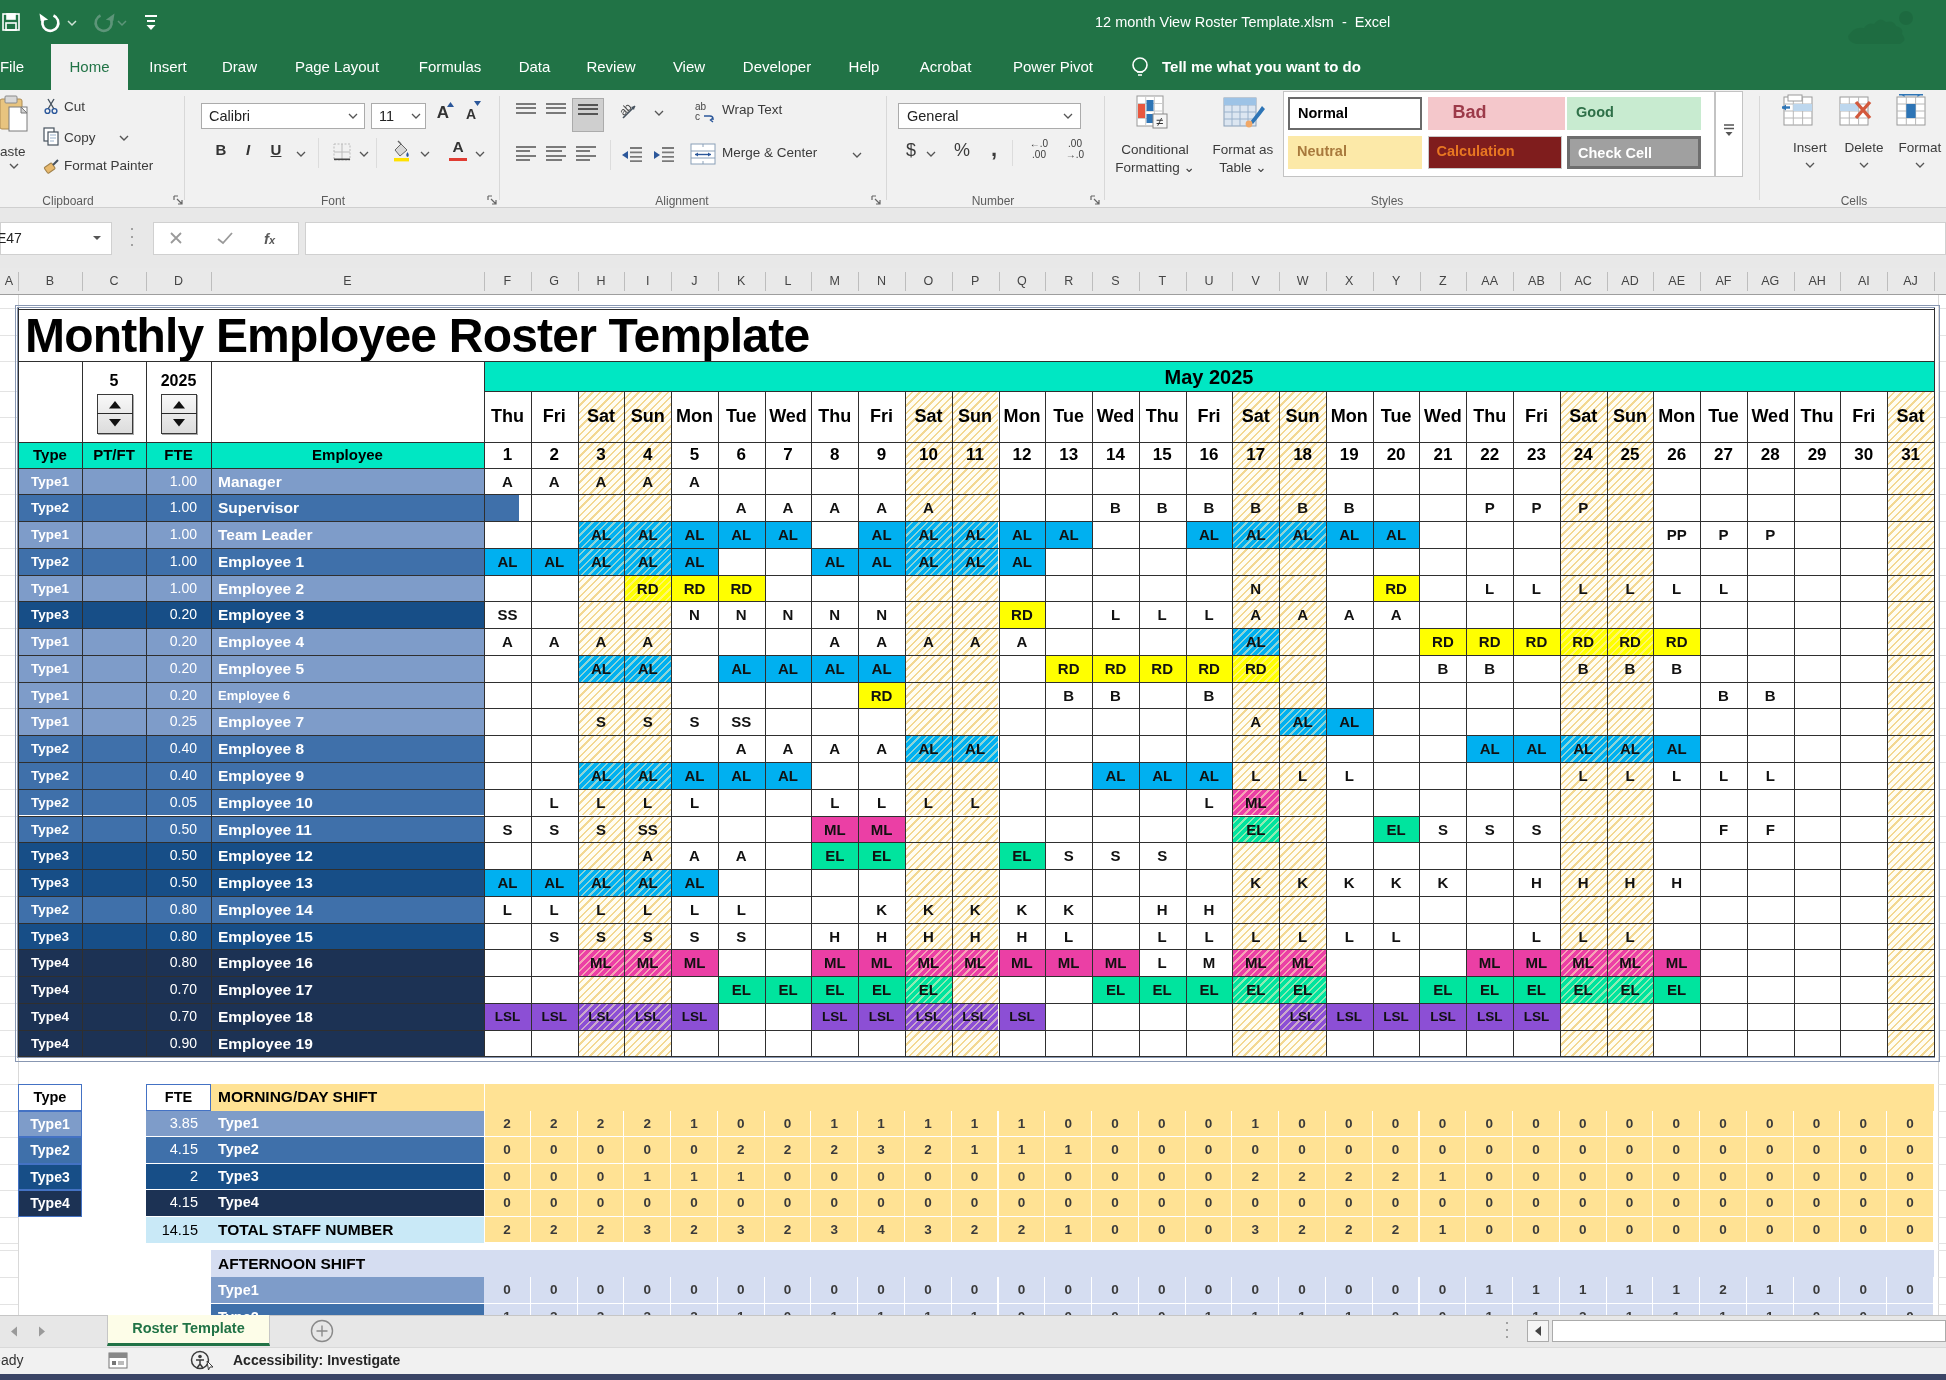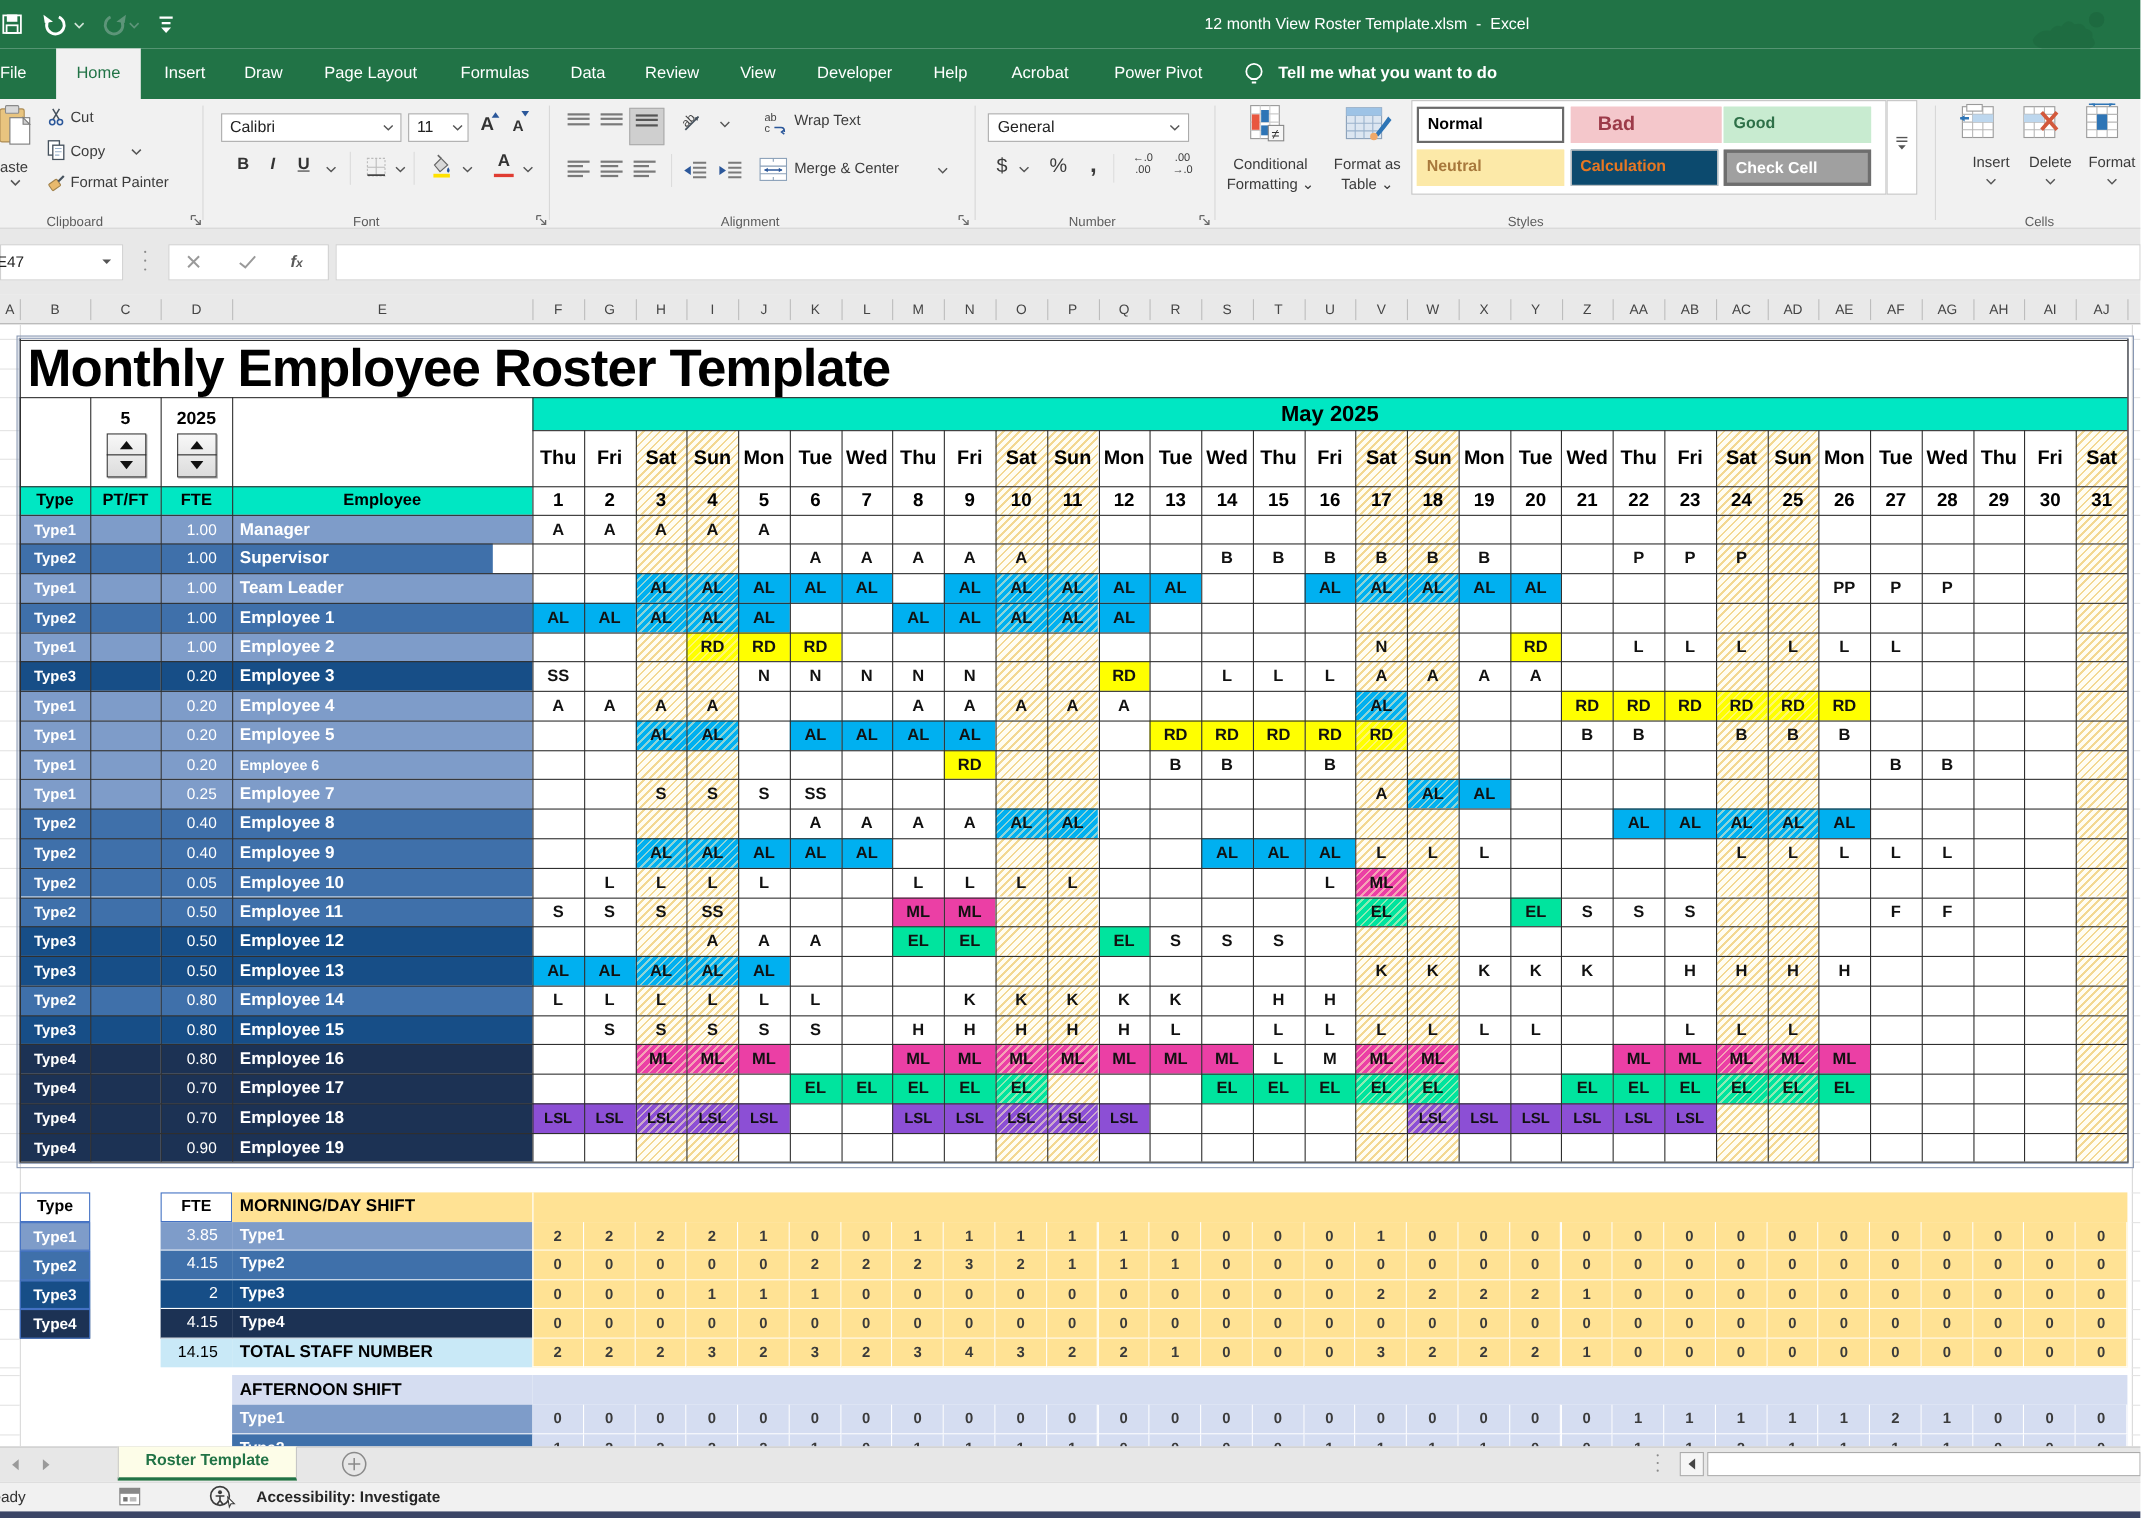--- a/index.html
+++ b/index.html
@@ -239,21 +239,21 @@
     <path d="M28 28 q8 -10 12 -16 l3 3 q-6 8 -12 15 z" fill="#2e75b6"></path>
     <circle cx="27" cy="30" r="3.4" fill="#f0a868"></circle>
   </svg>
 <div style="left:1203.0px;top:142.0px;width:80.0px;height:16.0px;color:#3b3b3b;font-size:13.5px;text-align:center;">Format as</div>
 <div style="left:1203.0px;top:159.0px;width:80.0px;height:16.0px;color:#3b3b3b;font-size:13.5px;text-align:center;">Table ⌄</div>
 <div style="left:1283.0px;top:91.0px;width:432.0px;height:86.0px;background:#fff;border:1px solid #c3c3c3;"></div>
 <div style="left:1288.0px;top:97.0px;width:134.0px;height:33.0px;background:#fff;color:#000;border:2px solid #6a6a6a;font-size:14.5px;font-weight:bold;line-height:29px;padding-left:8px;">Normal</div>
 <div style="left:1427.5px;top:97.0px;width:137px;height:33.0px;background:#f4c7cb;color:#9c3a49;border:1px solid #f4c7cb;font-size:18px;font-weight:bold;line-height:29px;padding-left:24px;">Bad</div>
 <div style="left:1567.0px;top:97.0px;width:134.0px;height:33.0px;background:#c8ebd0;color:#2e7048;border:1px solid #c8ebd0;font-size:14.5px;font-weight:bold;line-height:29px;padding-left:8px;">Good</div>
 <div style="left:1288.0px;top:136.0px;width:134.0px;height:33.0px;background:#fce9a8;color:#a8793c;border:1px solid #fce9a8;font-size:14.5px;font-weight:bold;line-height:29px;padding-left:8px;">Neutral</div>
-<div style="left:1427.5px;top:136.0px;width:134.0px;height:33.0px;background:#0c4a6e;color:#e87722;border:1px solid #c9c9c9;font-size:14.5px;font-weight:bold;line-height:29px;padding-left:8px;">Calculation</div>
+<div style="left:1427.5px;top:136.0px;width:134.0px;height:33.0px;background:#7f1d1d;color:#e87722;border:1px solid #c9c9c9;font-size:14.5px;font-weight:bold;line-height:29px;padding-left:8px;">Calculation</div>
 <div style="left:1567.0px;top:136.0px;width:134.0px;height:33.0px;background:#a0a0a0;color:#fff;border:3px solid #6e6e6e;font-size:14.5px;font-weight:bold;line-height:29px;padding-left:8px;">Check Cell</div>
 <div style="left:1715.0px;top:91.0px;width:28.0px;height:86.0px;background:#fff;border:1px solid #c3c3c3;"></div>
 <svg style="left:1723px;top:124px" width="12" height="14" viewBox="0 0 12 14">
     <path d="M1 1 h10 M1 4.5 h10" stroke="#555" stroke-width="1.4"></path>
     <path d="M2.5 8 L6 12 L9.5 8 z" fill="#555"></path>
   </svg>
 <svg style="left:1780px;top:94px" width="36" height="36" viewBox="0 0 36 36">
     <rect x="4" y="3" width="28" height="28" fill="#fff" stroke="#9a9a9a"></rect>
     <path d="M4 10 h28 M4 17 h28 M4 24 h28 M13.3 3 v28 M22.6 3 v28" stroke="#b8b8b8"></path>
     <rect x="13.3" y="10" width="18.7" height="7" fill="#bdd7ee"></rect>
@@ -559,21 +559,21 @@
 <div class="hz" style="left:905.0px;top:172.5px;width:46.8px;height:26.8px;background-color:#fffdf2;"></div>
 <div class="hz" style="left:951.7px;top:172.5px;width:46.8px;height:26.8px;background-color:#fffdf2;"></div>
 <div class="hz" style="left:1232.4px;top:172.5px;width:46.8px;height:26.8px;background-color:#fffdf2;"></div>
 <div class="hz" style="left:1279.2px;top:172.5px;width:46.8px;height:26.8px;background-color:#fffdf2;"></div>
 <div class="hz" style="left:1559.8px;top:172.5px;width:46.8px;height:26.8px;background-color:#fffdf2;"></div>
 <div class="hz" style="left:1606.6px;top:172.5px;width:46.8px;height:26.8px;background-color:#fffdf2;"></div>
 <div class="hz" style="left:1887.2px;top:172.5px;width:46.8px;height:26.8px;background-color:#fffdf2;"></div>
 <div style="left:18.0px;top:199.3px;width:64.0px;height:26.8px;background:#3f70aa;color:#fff;font-weight:bold;font-size:13.5px;text-align:center;line-height:27px;">Type2</div>
 <div style="left:82.0px;top:199.3px;width:64.0px;height:26.8px;background:#3f70aa;"></div>
 <div style="left:146.0px;top:199.3px;width:65.0px;height:26.8px;background:#3f70aa;color:#fff;font-size:14px;text-align:right;line-height:27px;padding-right:14px;">1.00</div>
-<div style="left:211.0px;top:199.3px;width:237px;height:26.8px;background:#3f70aa;color:#fff;font-weight:bold;font-size:15.5px;line-height:27px;padding-left:7px;">Supervisor</div>
+<div style="left:211.0px;top:199.3px;width:308px;height:26.8px;background:#3f70aa;color:#fff;font-weight:bold;font-size:15.5px;line-height:27px;padding-left:7px;">Supervisor</div>
 <div class="hz" style="left:577.5px;top:199.3px;width:46.8px;height:26.8px;background-color:#fffdf2;"></div>
 <div class="hz" style="left:624.3px;top:199.3px;width:46.8px;height:26.8px;background-color:#fffdf2;"></div>
 <div style="left:717.9px;top:199.3px;width:46.8px;height:26.8px;color:#111;font-weight:bold;font-size:15px;text-align:center;line-height:27px;">A</div>
 <div style="left:764.6px;top:199.3px;width:46.8px;height:26.8px;color:#111;font-weight:bold;font-size:15px;text-align:center;line-height:27px;">A</div>
 <div style="left:811.4px;top:199.3px;width:46.8px;height:26.8px;color:#111;font-weight:bold;font-size:15px;text-align:center;line-height:27px;">A</div>
 <div style="left:858.2px;top:199.3px;width:46.8px;height:26.8px;color:#111;font-weight:bold;font-size:15px;text-align:center;line-height:27px;">A</div>
 <div class="hz" style="left:905.0px;top:199.3px;width:46.8px;height:26.8px;background-color:#fffdf2;color:#111;font-weight:bold;font-size:15px;text-align:center;line-height:27px;">A</div>
 <div class="hz" style="left:951.7px;top:199.3px;width:46.8px;height:26.8px;background-color:#fffdf2;"></div>
 <div style="left:1092.1px;top:199.3px;width:46.8px;height:26.8px;color:#111;font-weight:bold;font-size:15px;text-align:center;line-height:27px;">B</div>
 <div style="left:1138.8px;top:199.3px;width:46.8px;height:26.8px;color:#111;font-weight:bold;font-size:15px;text-align:center;line-height:27px;">B</div>

